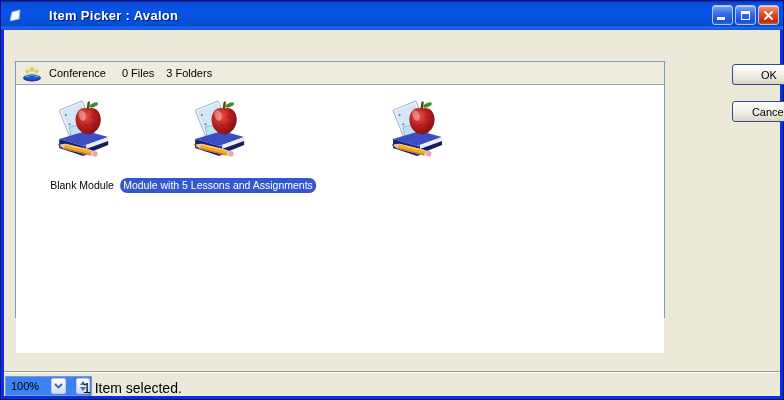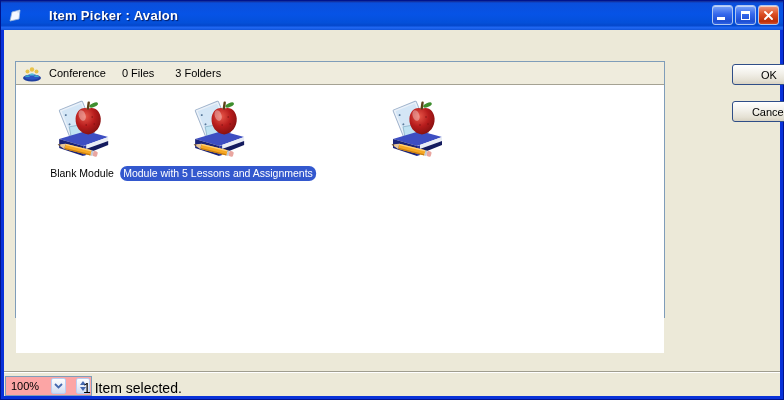--- a/index.html
+++ b/index.html
@@ -49,35 +49,35 @@
     position:absolute; left:14px; top:60px; width:650px; height:257px;
     border:1px solid #7F9DB9; background:#fff;
   }
   .content-header{
     height:23px; background:#EFECDD; border-bottom:1px solid #A5A293;
     display:flex; align-items:center; padding-left:6px;
     white-space:nowrap;
   }
   .conf-icon{ width:20px; height:17px; margin-right:7px; flex:none; }
   .hdr-type{ margin-right:16px; }
-  .hdr-files{ margin-right:21px; }
+  .hdr-files{ margin-right:12px; }
   .hdr-folders{ margin-right:12px; }
   .hdr-owner{ margin-left:50px; }
 
   .list-area{ position:relative; width:100%; height:268px; background:#fff; }
 
   .item{
     position:absolute; top:12px;
     display:flex; flex-direction:column; align-items:center;
     transform:translateX(-50%);
     cursor:default;
   }
   .item .mod-icon{ width:64px; height:64px; }
   .item .item-label{
-    margin-top:5px; white-space:nowrap; font-size:10.5px;
+    margin-top:17px; white-space:nowrap; font-size:10.5px;
     padding:1px 3px; line-height:13px;
   }
   .item.selected .item-label{ background:#3358CE; color:#fff;border-radius:7px; }
 
   
   .xp-btn{
     position:absolute; left:684px; width:74px; height:21px;
     border:1px solid #2F4E87; border-radius:3px;
     background:linear-gradient(180deg,#FFFFFF 0%,#F2F0E9 45%,#E5E1D4 80%,#D8D2C2 100%);
     box-shadow:inset 0 1px 0 #fff;
@@ -88,21 +88,21 @@
   .xp-btn.cancel{ top:100px; }
 
   
   .divider{
     position:absolute; left:3px; right:3px; top:370px; height:2px;
     background:linear-gradient(180deg,#9F9D8F 0 50%,#FFFFFF 50% 100%);
   }
   .zoom-combo{
     position:absolute; left:4px; top:375px; height:20px;
     display:flex; align-items:stretch;
-    border:1px solid #7F9DB9; background:#fca5a5;gap:8px;
+    border:1px solid #7F9DB9; background:#3b82f6;gap:8px;
   }
   .zoom-value{ width:36px; padding:3px 0 0 5px; font-size:11px; }
   .mini-btn{
     width:15px; margin:1px; border:1px solid #B9CDF2; border-radius:2px;
     background:linear-gradient(180deg,#FDFEFE 0%,#E9EEF9 50%,#D0DCF2 100%);
     display:flex; flex-direction:column; align-items:center; justify-content:center;
     cursor:default;
   }
   .spin{ width:14px; gap:2px; }
   .arr-up{ width:0; height:0; border-left:3px solid transparent; border-right:3px solid transparent; border-bottom:4px solid #4568AE; }

